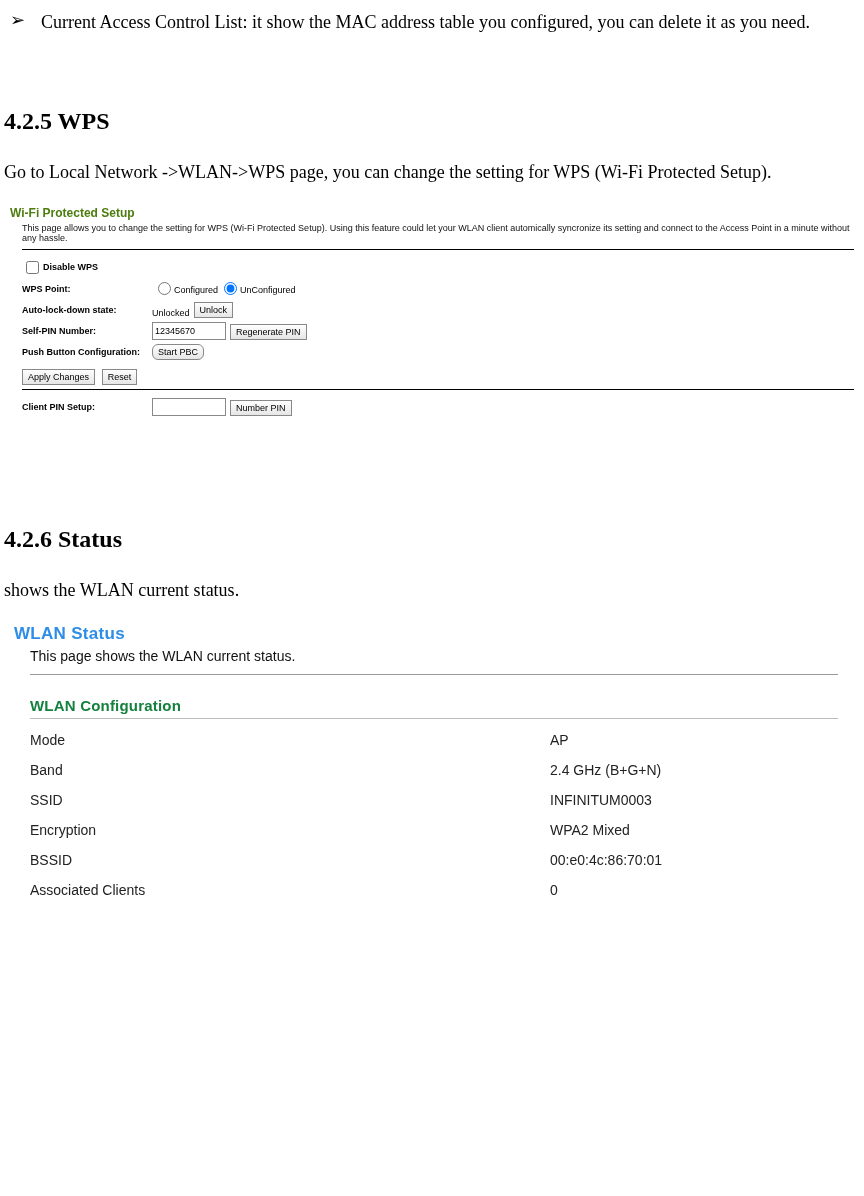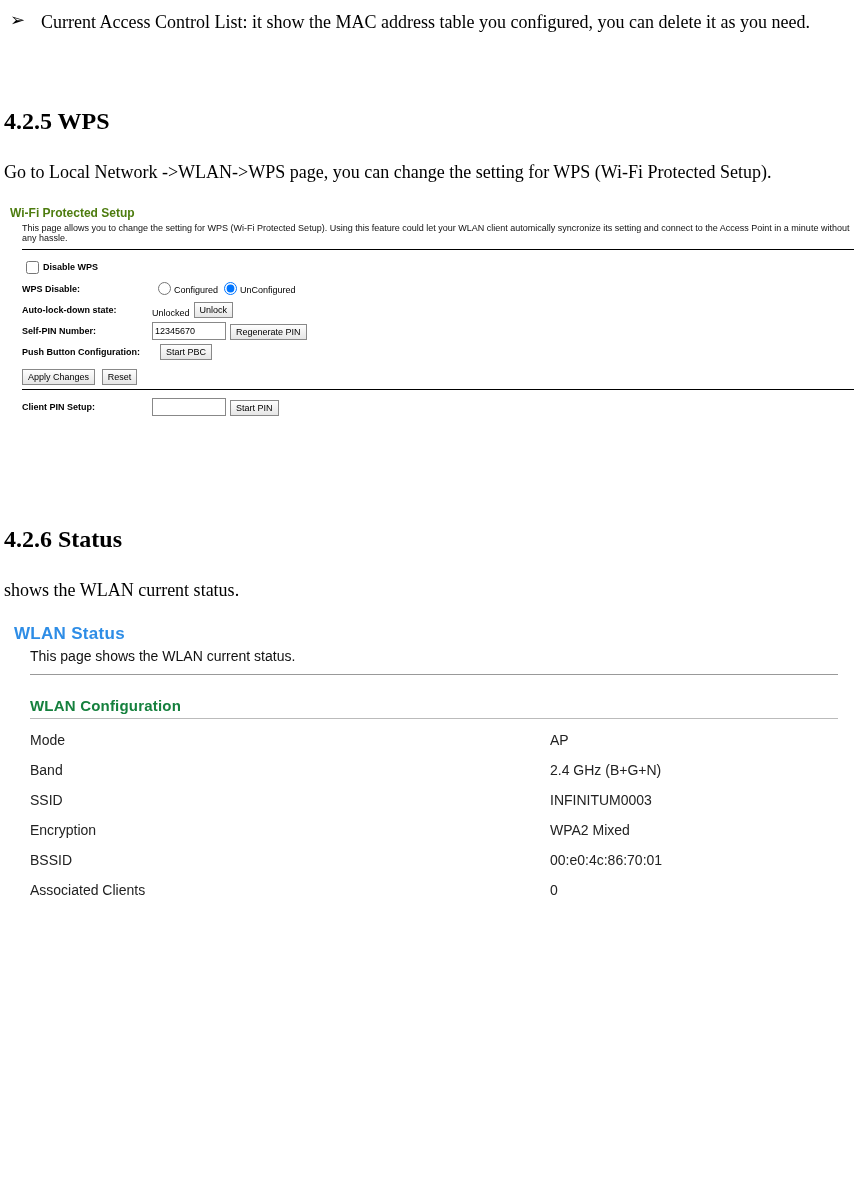--- a/index.html
+++ b/index.html
@@ -69,21 +69,21 @@
 
 <div class="shot1">
   <div class="title">Wi-Fi Protected Setup</div>
   <div class="descr">This page allows you to change the setting for WPS (Wi-Fi Protected Setup). Using this feature could let your WLAN client automically syncronize its setting and connect to the Access Point in a minute without any hassle.</div>
   <hr>
   <div class="row">
     <input type="checkbox" class="chk" style="">
     <span class="lbl" style="width:auto;text-align:center;">Disable WPS</span>
   </div>
   <div class="row">
-    <span class="lbl">WPS Disable:</span>
+    <span class="lbl">WPS Point:</span>
     <span class="val">
       <input type="radio" class="radio" name="wpssts" style="">
       <span>Configured</span>
       <input type="radio" class="radio" name="wpssts" checked="" style="">
       <span>UnConfigured</span>
     </span>
   </div>
   <div class="row">
     <span class="lbl">Auto-lock-down state:</span>
     <span class="val">
@@ -94,33 +94,33 @@
   <div class="row">
     <span class="lbl">Self-PIN Number:</span>
     <span class="val">
       <input type="text" value="12345670" style="">
       <button class="btn">Regenerate PIN</button>
     </span>
   </div>
   <div class="row">
     <span class="lbl" style="width:130px;">Push Button Configuration:</span>
     <span class="val">
-      <button class="btn" style="margin-left:8px;">Start PBC</button>
+      <button class="btn" style="margin-left:0;border-radius:6px;">Start PBC</button>
     </span>
   </div>
   <div class="btnrow">
     <button class="btn">Apply Changes</button>
     <button class="btn">Reset</button>
   </div>
   <hr>
   <div class="row">
     <span class="lbl">Client PIN Setup:</span>
     <span class="val">
       <input type="text" value="" style="">
-      <button class="btn">Start PIN</button>
+      <button class="btn">Number PIN</button>
     </span>
   </div>
 </div>
 
 <h2 class="section" style="margin-top:110px;">4.2.6 Status</h2>
 <p class="bodytext">shows the WLAN current status.</p>
 
 <div class="shot2">
   <div class="title">WLAN Status</div>
   <div class="descr">This page shows the WLAN current status.</div>

